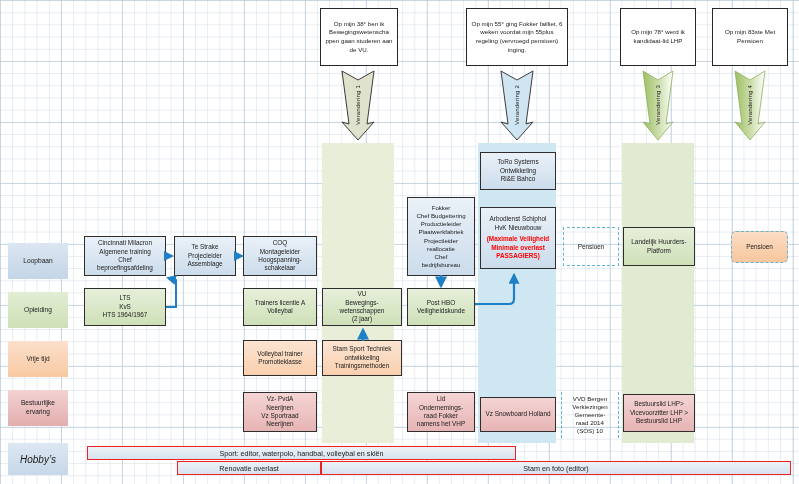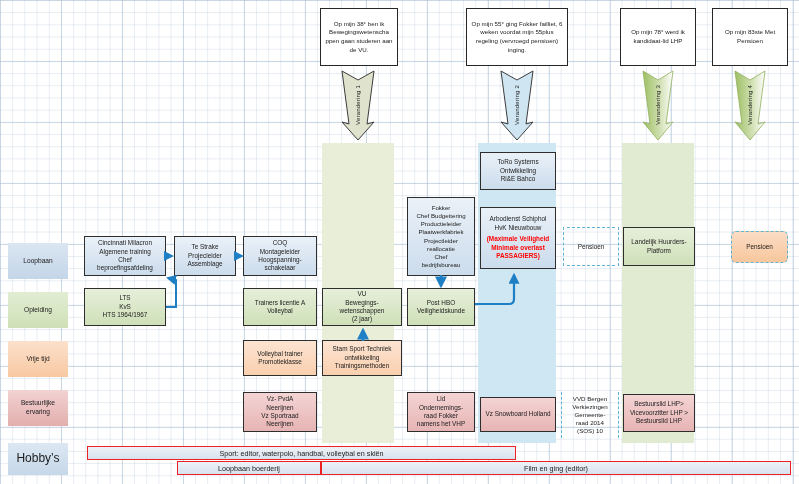--- a/index.html
+++ b/index.html
@@ -62,21 +62,21 @@
     font-size: 6.6px;
     color: #1b1b1b;
     border: none;
     line-height: 1.3;
   }
   .lane-loopbaan   { background: linear-gradient(to bottom,#dbe6f1 0%, #c3d5e8 100%); }
   .lane-opleiding  { background: linear-gradient(to bottom,#e2edd3 0%, #cee0b6 100%); }
   .lane-vrijetijd  { background: linear-gradient(to bottom,#fce0cc 0%, #f8c9a2 100%); }
   .lane-bestuur    { background: linear-gradient(to bottom,#f2d2d2 0%, #e3aeae 100%); }
   .lane-hobbys     { background: linear-gradient(to bottom,#dce7f2 0%, #c6d7e9 100%); }
-  .lane-hobbys span { font-size: 12px; }
+  .lane-hobbys span { font-size: 10px; font-style: italic; }
 
   
   .callout {
     position: absolute;
     z-index: 5;
     border: 1.2px solid #262626;
     background: #ffffff;
     display: flex;
     align-items: center;
     justify-content: center;
@@ -317,23 +317,23 @@
 raad 2014
 (SOS) 10</div>
   </div>
 
   <div class="node red thick" style="left:623px; top:394px; width:72px; height:38px;">Bestuurslid LHP&gt;
 Vicevoorzitter LHP &gt;
 Bestuurslid LHP</div>
 
   <div class="hbar" style="left:87px; top:446px; width:429px; height:14px;">Sport: editor, waterpolo, handbal, volleybal en skiën</div>
 
-  <div class="hbar" style="left:177px; top:461px; width:144px; height:14px;">Loopbaan boerderij</div>
-
-  <div class="hbar" style="left:321px; top:461px; width:470px; height:14px;">Film en ging (editor)</div>
+  <div class="hbar" style="left:177px; top:461px; width:144px; height:14px;">Renovatie overlast</div>
+
+  <div class="hbar" style="left:321px; top:461px; width:470px; height:14px;">Stam en foto (editor)</div>
 
   <div class="conn" style="left:164px; top:250px; width:14px; height:12px;">
     <svg width="14" height="12">
       <defs>
           <marker id="ah1" markerWidth="5" markerHeight="5" refX="4" refY="2.5" orient="auto">
         <polygon points="0,0 5,2.5 0,5" fill="#1f7fc4"></polygon>
           </marker>
         </defs>
       <line x1="0" y1="6" x2="8" y2="6" stroke="#1f7fc4" stroke-width="2" marker-end="url(#ah1)"></line>
     </svg>

